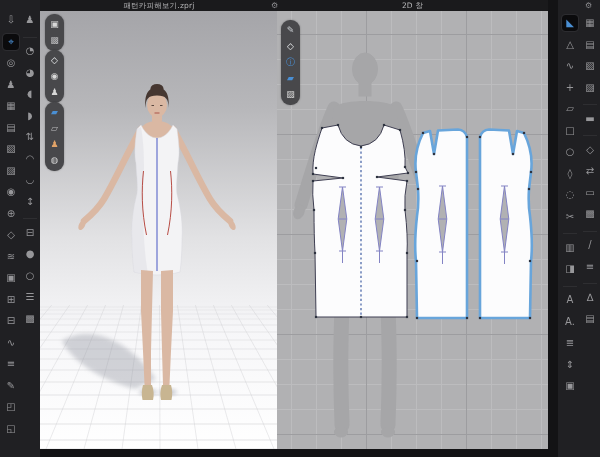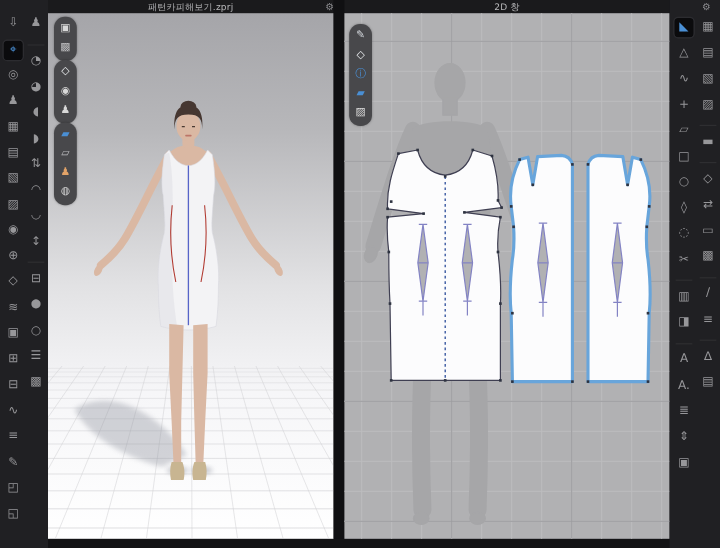--- a/index.html
+++ b/index.html
@@ -13,21 +13,21 @@
   .rt{left:558px;width:42px;padding:15px 2px 0 4px;gap:4px;}
   .icol{display:flex;flex-direction:column;gap:5.5px;width:17px;align-items:center;}
   .tbtn{width:16px;height:16px;min-height:16px;border-radius:3px;display:flex;
         align-items:center;justify-content:center;cursor:pointer;}
   .tbtn .tglyph{font-size:10px;line-height:1;color:var(--icon);}
   .tbtn.active{background:var(--activeBox);outline:1px solid #2c2c30;}
   .tbtn.active .tglyph{color:var(--activeBlue);}
   .isp{height:7px;width:14px;min-height:7px;border-bottom:1px solid #2e2e31;margin-top:-4px;}
   
   .w3{position:absolute;left:40px;top:0;width:238px;height:449px;}
-  .w2{position:absolute;left:287px;top:0;width:271px;height:449px;}
+  .w2{position:absolute;left:277px;top:0;width:271px;height:449px;}
   .tb{position:absolute;left:0;top:0;right:0;height:11px;background:var(--titlebar);
       display:flex;align-items:flex-end;justify-content:center;}
   .tb span{font-size:7.5px;color:var(--titletext);letter-spacing:.2px;}
   .gear{position:absolute;top:0px;z-index:9;font-size:8px;color:#8a8a8e;line-height:11px;cursor:pointer;}
   .g1{left:271px;} .g2{left:585px;}
   .divider{position:absolute;left:278px;top:0;width:9px;height:449px;background:var(--divider);}
   
   .vp3{position:absolute;left:0;top:11px;width:238px;height:438px;overflow:hidden;
        background:linear-gradient(180deg,var(--vg1) 0%,#b7b7ba 22%,var(--vg2) 52%,#f6f6f8 72%,var(--vg3) 100%);}
   .vp3 svg{position:absolute;left:0;top:0;}

